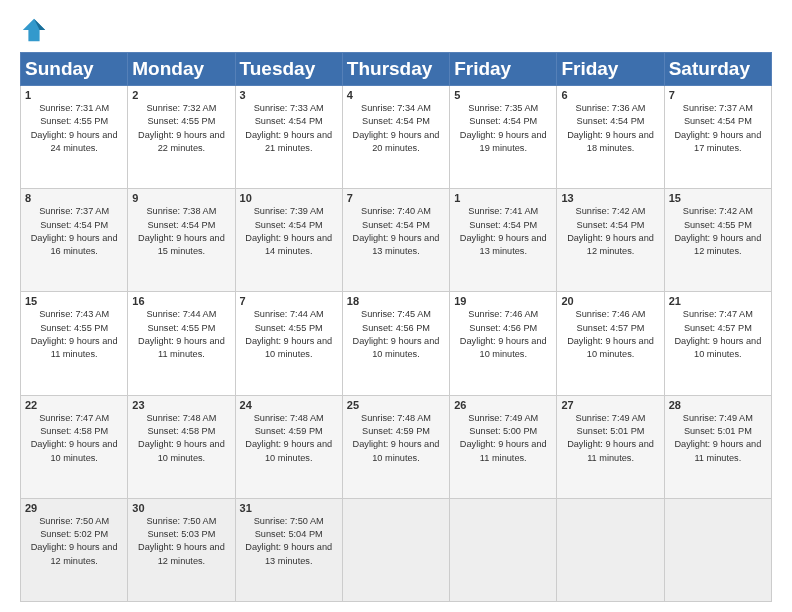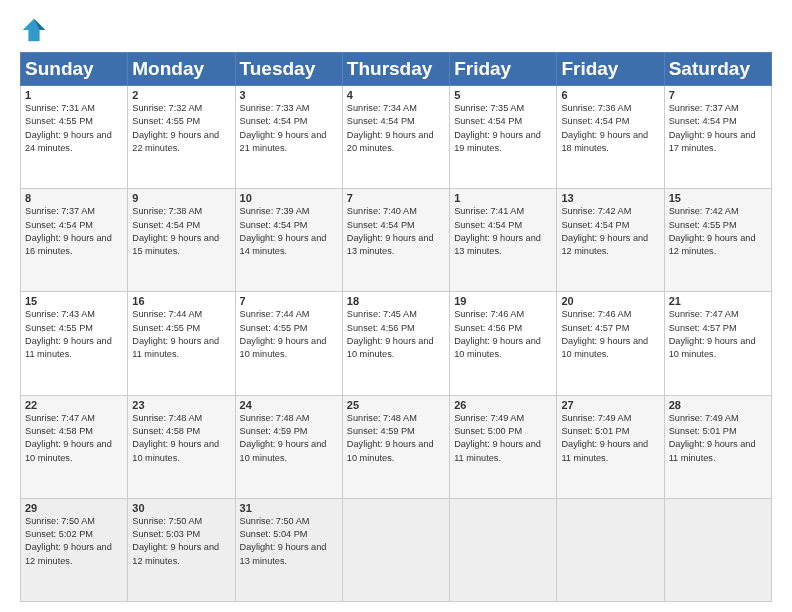--- a/index.html
+++ b/index.html
@@ -88,20 +88,21 @@
     }
     .day-num {
       font-size: 11px;
       font-weight: bold;
       display: block;
       margin-bottom: 1px;
     }
     .day-info {
       line-height: 1.45;
       font-size: 9.2px;
+      text-align: center;
     }
     .empty-cell {
       background: #eee !important;
     }
   </style>
 </head>
 <body>
 
 <div class="page">
   <div class="header">

